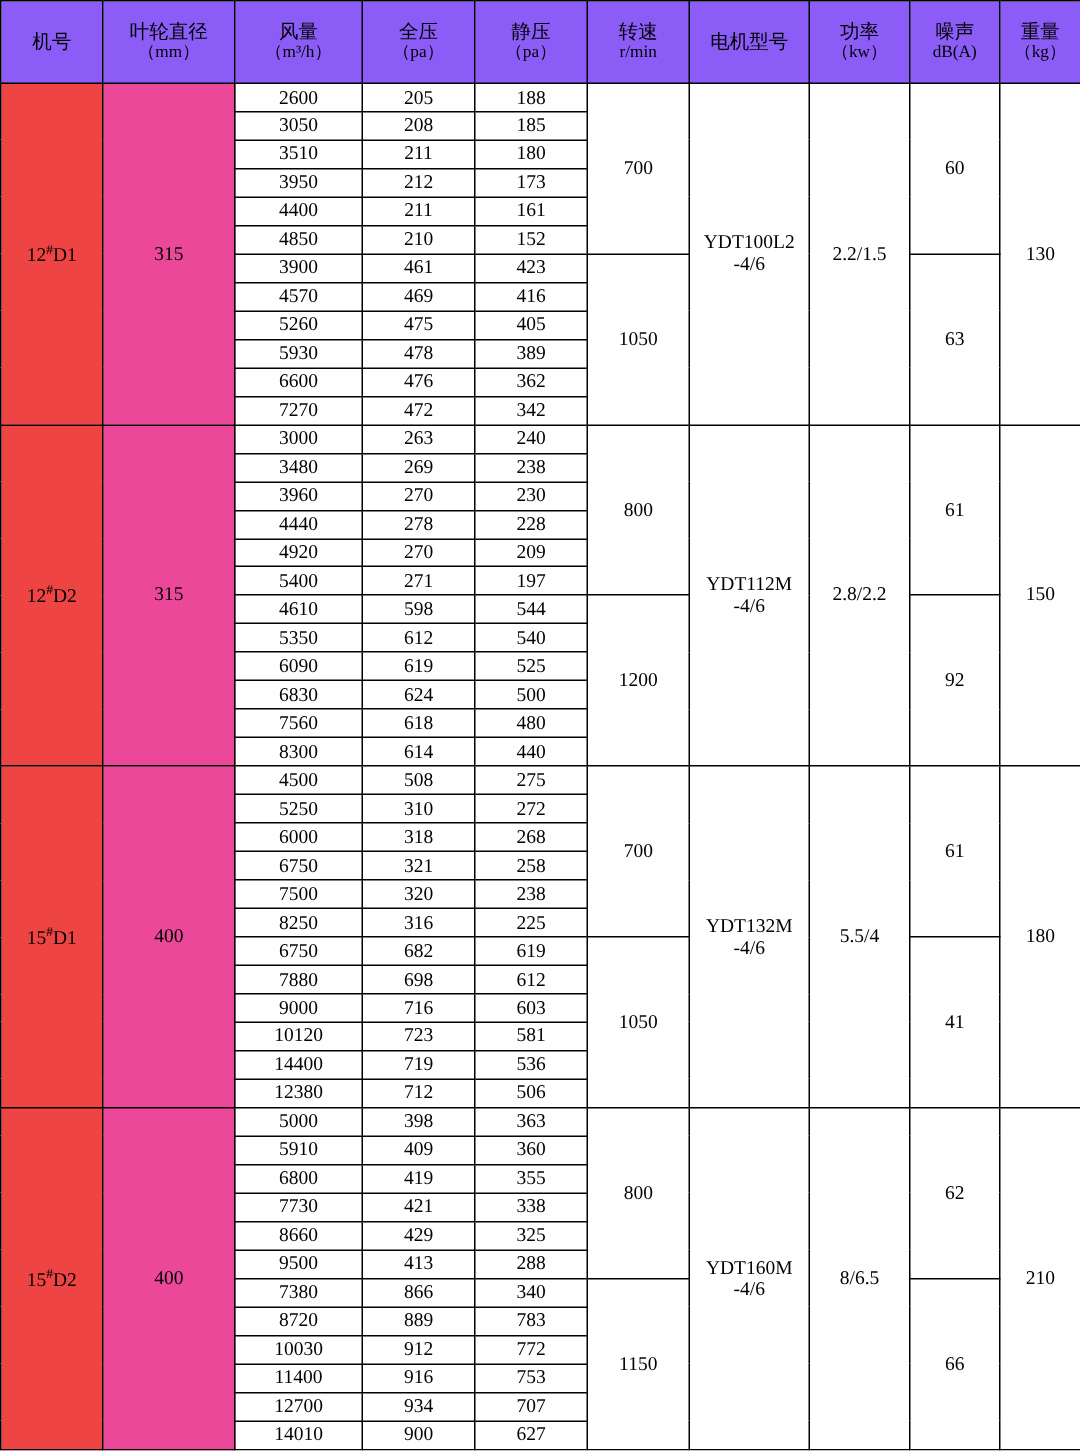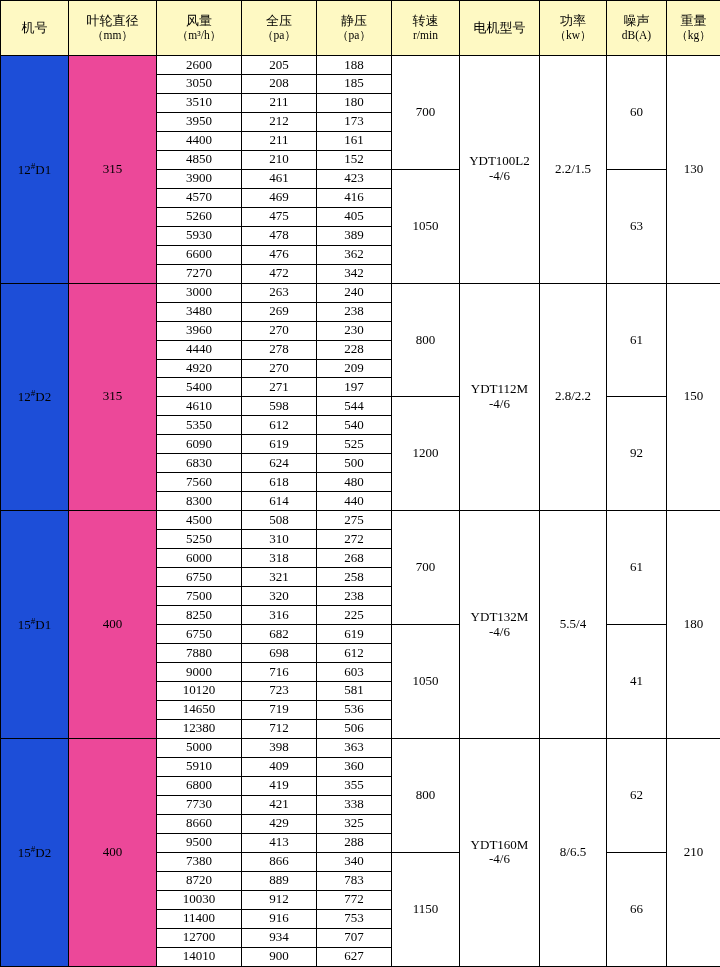--- a/index.html
+++ b/index.html
@@ -23,30 +23,30 @@
   #spec-table td, #spec-table th {
     border: 1px solid #000000;
     text-align: center;
     vertical-align: middle;
     font-weight: normal;
     font-size: 13px;
     padding: 0;
     line-height: 1.15;
   }
   thead th {
-    background: #fef9c3;
+    background: #8b5cf6;
     font-size: 13px;
     height: 54px;
   }
   .hdr-line1 { display: block; }
   .hdr-line2 { display: block; font-size: 11.5px; text-align: center; }
   .sup { font-size: 9px; vertical-align: super; }
   tbody tr { height: 18.6px; }
   td.model {
-    background: #1d4ed8;
+    background: #ef4444;
     font-size: 13px;
   }
   td.dia {
     background: #ec4899;
     font-size: 13px;
   }
   td.flow, td.tp, td.sp {
     font-size: 12.5px;
   }
   td.rpm, td.motor, td.kw, td.noise, td.weight {
@@ -314,21 +314,21 @@
         <td class="flow">9000</td>
         <td class="tp">716</td>
         <td class="sp">603</td>
       </tr>
       <tr>
         <td class="flow">10120</td>
         <td class="tp">723</td>
         <td class="sp">581</td>
       </tr>
       <tr>
-        <td class="flow">14650</td>
+        <td class="flow">14400</td>
         <td class="tp">719</td>
         <td class="sp">536</td>
       </tr>
       <tr>
         <td class="flow">12380</td>
         <td class="tp">712</td>
         <td class="sp">506</td>
       </tr>
       <tr>
         <td class="model" rowspan="12"><span>15</span><span class="sup">#</span><span>D2</span></td>

